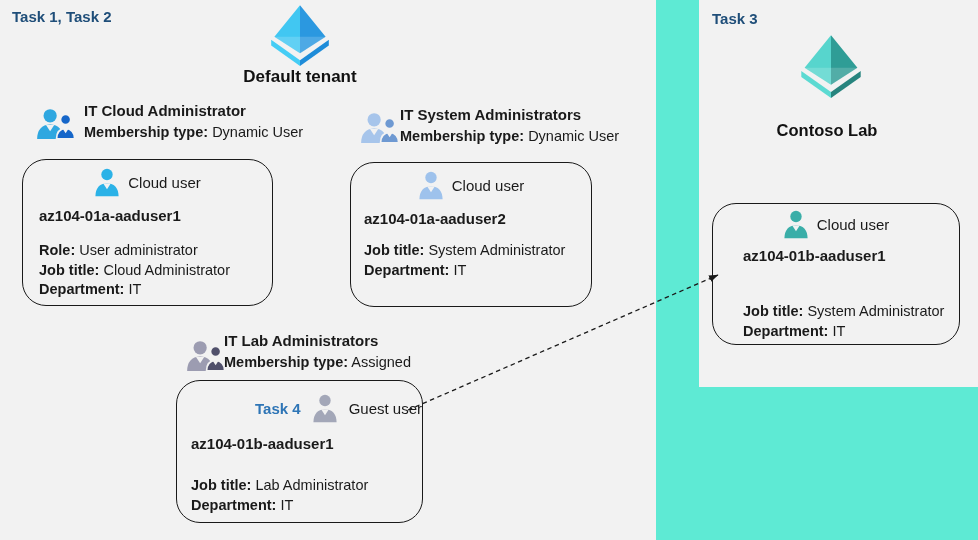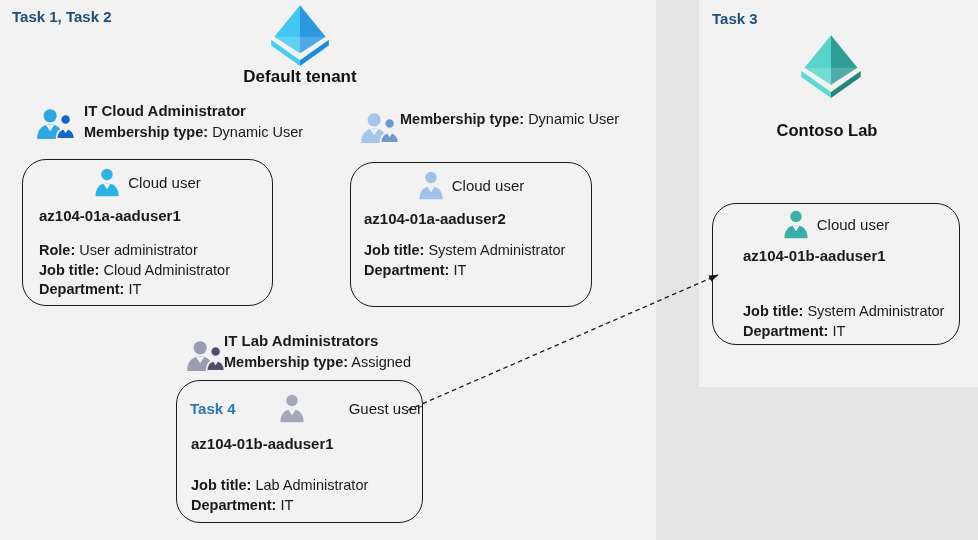--- a/index.html
+++ b/index.html
@@ -1,18 +1,18 @@
 <!DOCTYPE html>
 <html style="--bg-panel: #F2F2F2; --ink: #1A1A1A; --task-blue: #1F4E79; --task4-blue: #2E75B6; --az-light: #41C7F2; --az-dark: #2B98E0; --az-rim-l: #45CDF5; --az-rim-r: #1E8CD9; --teal-light: #57D5CD; --teal-dark: #2F9D96; --teal-rim-l: #5CDAD2; --teal-rim-r: #27847E; --g1-big: #2FA7E0; --g1-small: #1666C9; --g2-big: #A7C5EB; --g2-small: #6E99D2; --g3-big: #9C9CB1; --g3-small: #50506B; --u1: #2BB2E7; --u2: #9EC2EC; --u3: #A3A7B8; --u4: #3AAEA8; --arrow: #1A1A1A;"><head>
 <meta charset="utf-8">
 <style>
   html,body { margin:0; padding:0; background:#ffffff; }
   .stage {
     position:relative; width:978px; height:540px; overflow:hidden;
-    font-family:"Liberation Sans", sans-serif; color:var(--ink); background:#e5e5e5;
+    font-family:"Liberation Sans", sans-serif; color:var(--ink); background:#5eead4;
   }
   .abs { position:absolute; }
   .panel { position:absolute; background:var(--bg-panel); }
   .panel-left  { left:0; top:0; width:656px; height:540px; }
   .panel-right { left:699px; top:0; width:279px; height:387px; }
 
   .task-label { position:absolute; font-size:15px; font-weight:bold; color:var(--task-blue); }
   .tenant-title { position:absolute; text-align:center; font-size:17px; font-weight:bold; color:#111; }
   .tenant-title-2 { position:absolute; text-align:center; font-size:16.5px; font-weight:bold; color:#111; line-height:29px; }
 
@@ -26,21 +26,21 @@
     background:transparent; box-sizing:border-box;
   }
   .card-header { display:flex; align-items:center; justify-content:center; gap:8px; margin-top:7px; height:30px; }
   .card-type { font-size:15px; }
   .card-name { font-size:15px; font-weight:bold; margin:10px 0 0 16px; }
   .card-details { font-size:14.5px; line-height:19.5px; margin:17px 0 0 16px; }
 
   .card--c2 .card-name { margin-left:13px; }
   .card--c2 .card-details { margin-left:13px; margin-top:14px; }
 
-  .card--c3 .card-header { justify-content:space-between; padding-left:13px; gap:11px; margin-top:12px; }
+  .card--c3 .card-header { justify-content:flex-end; padding-left:13px; gap:11px; margin-top:12px; }
   .card--c3 .card-name { margin-left:14px; margin-top:12px; }
   .card--c3 .card-details { margin-left:14px; margin-top:24px; }
   .task-mini { color:var(--task4-blue); font-weight:bold; font-size:15px; }
 
   .card--c4 .card-header { margin-top:5px; }
   .card--c4 .card-name { margin-left:30px; margin-top:8px; }
   .card--c4 .card-details { margin-left:30px; margin-top:38px; }
 
   .user-svg { width:26px; height:29px; flex:0 0 auto; }
   .group-svg { width:40px; height:32px; }
@@ -99,20 +99,21 @@
 
   <svg class="abs group-svg" style="left:360px; top:112px;" viewBox="0 0 37 30" aria-hidden="true">
     <circle class="f-g2-big" cx="13" cy="7.3" r="6.2"></circle>
     <path class="f-g2-big" d="M0.8,29 Q1,16.4 13,15.3 Q25,16.4 25.2,29 Z"></path>
     <path class="f-bg" d="M9,15.7 L17,15.7 L13,21.8 Z"></path>
     <circle class="f-g2-small s-bg" cx="27.5" cy="10.8" r="4.8"></circle>
     <path class="f-g2-small s-bg" d="M19,29 Q19.2,19.7 27.5,18.9 Q35.8,19.7 36,29 Z"></path>
     <path class="f-bg" d="M24.6,19.2 L30.4,19.2 L27.5,23.6 Z"></path>
   </svg>
   <div class="group-text" style="left:400px; top:106px;">
+    <div class="group-name">IT System Administrators</div>
     <div class="membership">
       <span class="b">Membership type:</span>
       <span>Dynamic User</span>
     </div>
   </div>
 
   <svg class="abs group-svg" style="left:186px; top:340px;" viewBox="0 0 37 30" aria-hidden="true">
     <circle class="f-g3-big" cx="13" cy="7.3" r="6.2"></circle>
     <path class="f-g3-big" d="M0.8,29 Q1,16.4 13,15.3 Q25,16.4 25.2,29 Z"></path>
     <path class="f-bg" d="M9,15.7 L17,15.7 L13,21.8 Z"></path>

